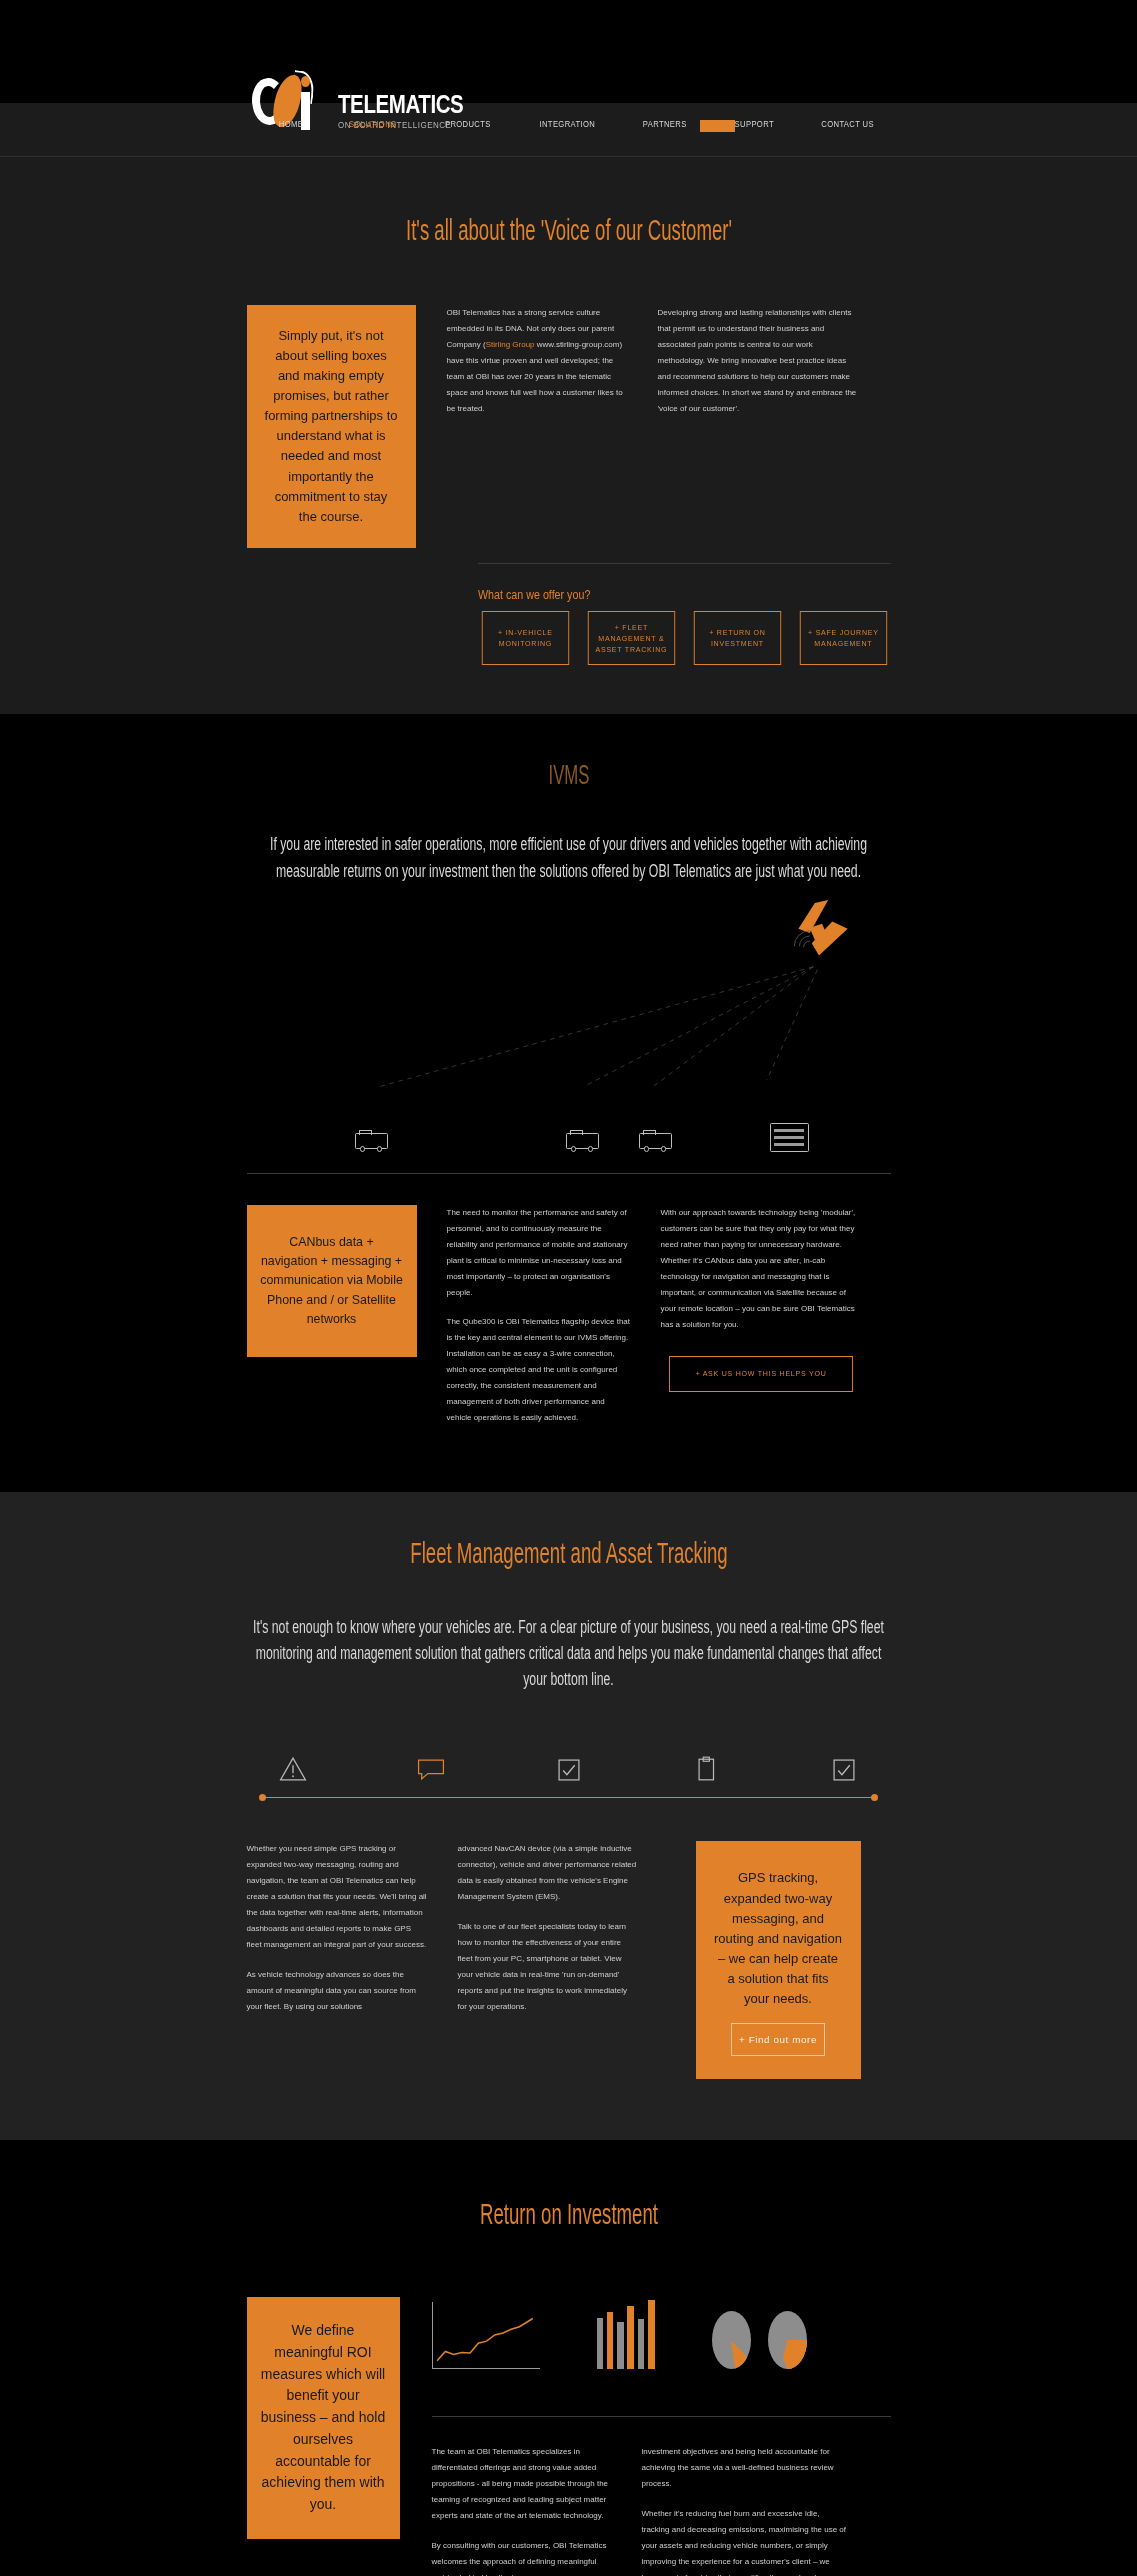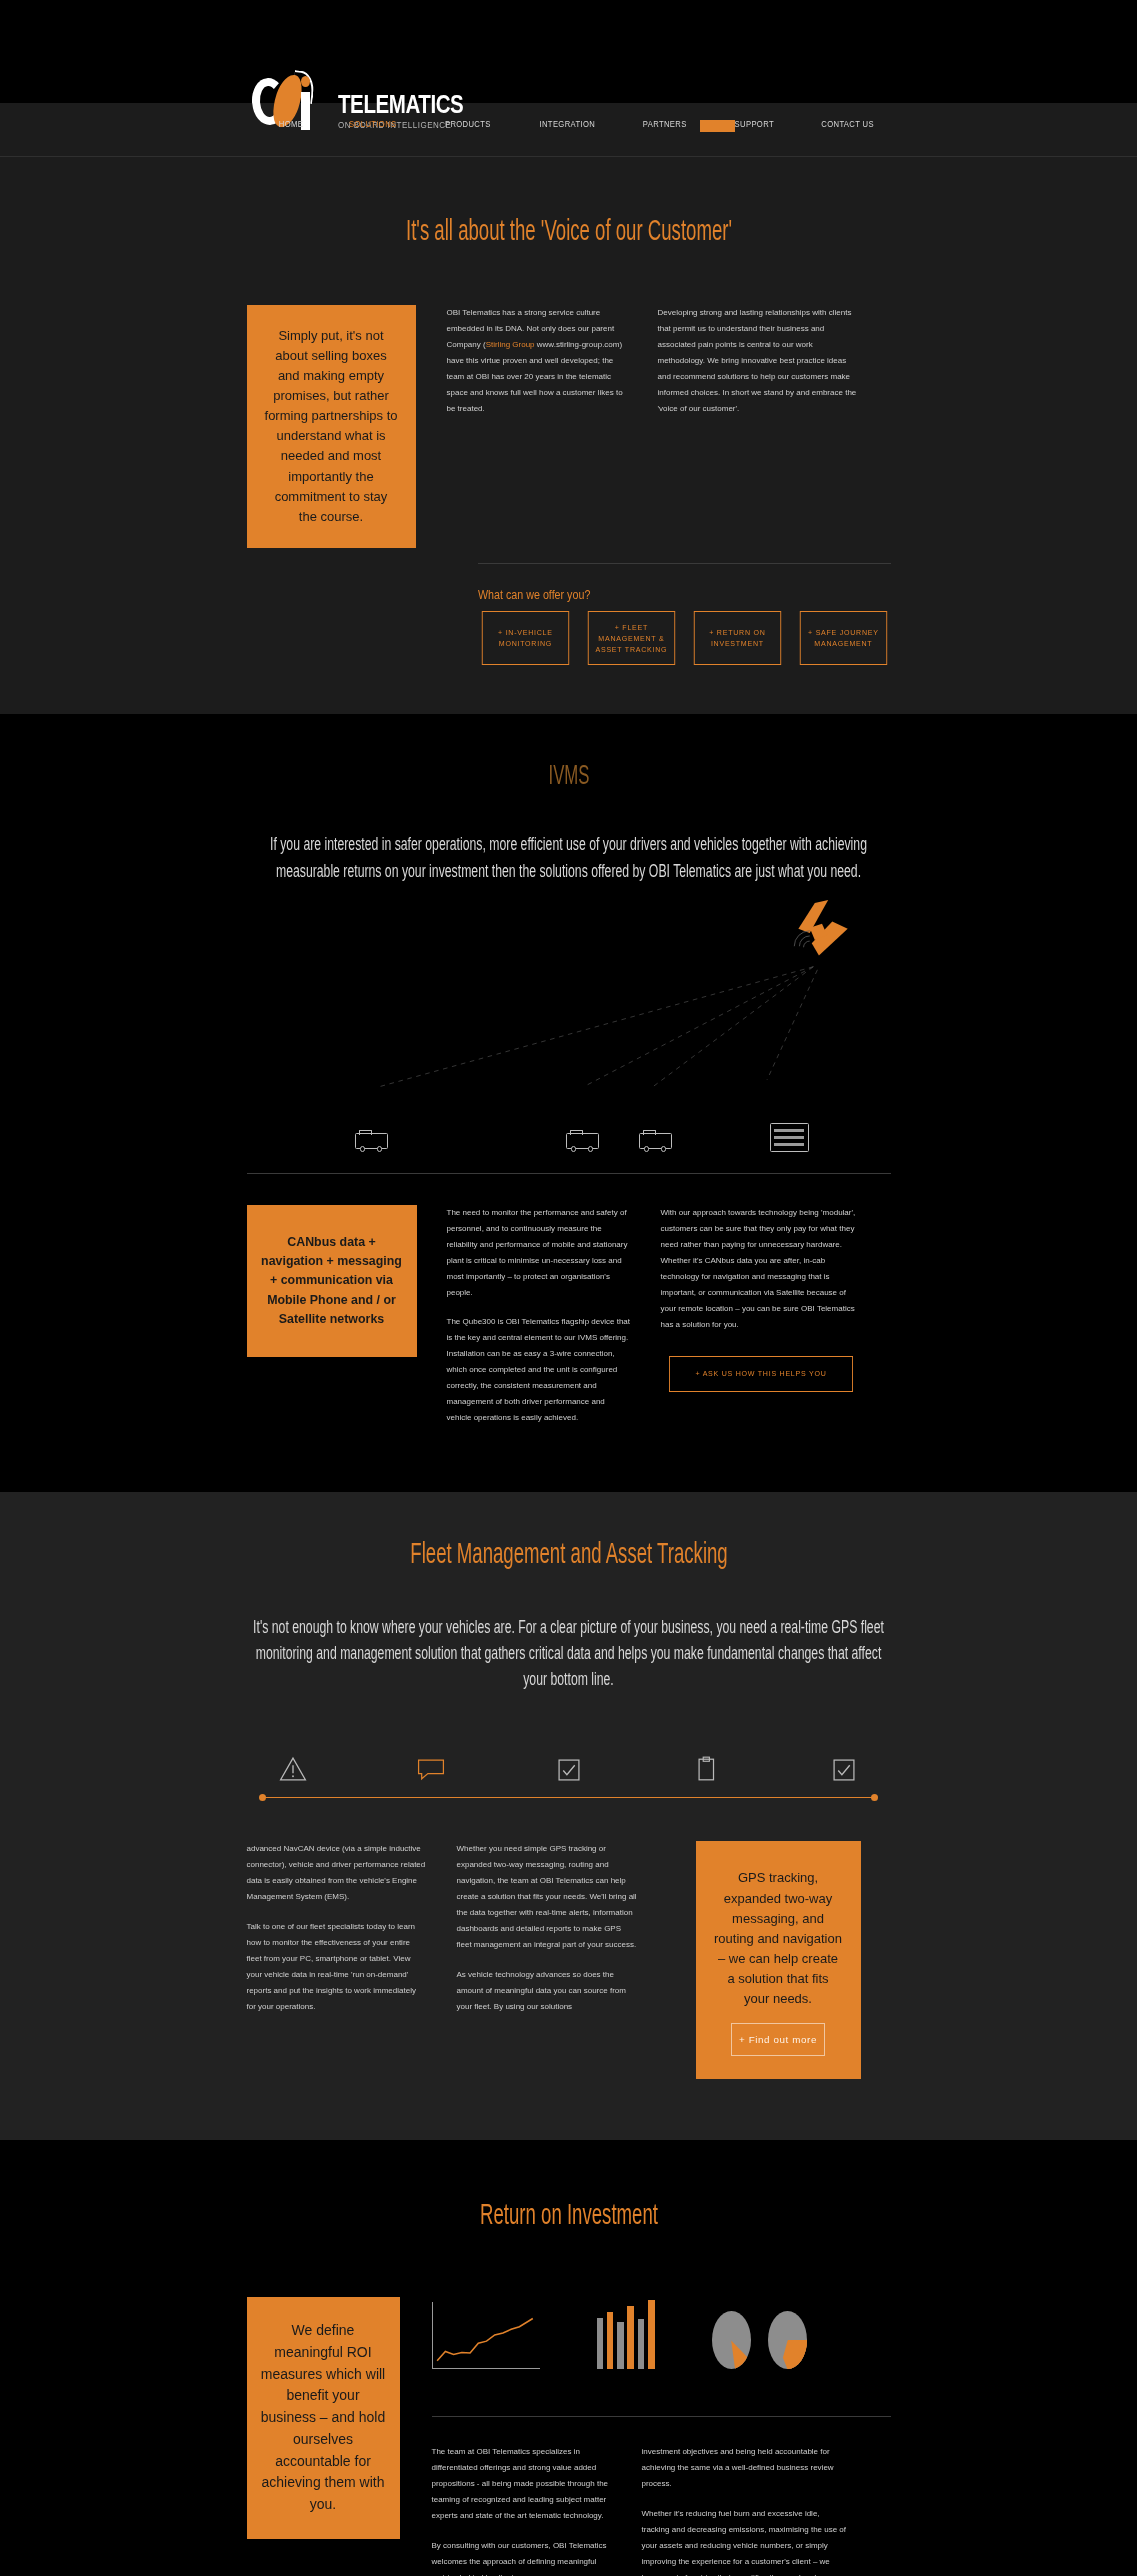--- a/index.html
+++ b/index.html
@@ -303,21 +303,21 @@
               <i></i>
               <i></i>
               <i></i>
             </div>
         </div>
       </div>
 
       <div class="rule"></div>
 
       <div class="cols" style="margin-top:31px;">
-        <div style="width:200px;padding-right:30px;font-weight:bold;">
+        <div style="width:200px;padding-right:30px;">
           <div class="orange-box" style="font-size:12.4px;padding:28px 13.4px;">CANbus data + navigation + messaging + communication via Mobile Phone and / or Satellite networks</div>
         </div>
         <div class="col" style="width:214px;padding-right:29px;">
           <p>The need to monitor the performance and safety of personnel, and to continuously measure the reliability and performance of mobile and stationary plant is critical to minimise un-necessary loss and most importantly – to protect an organisation's people.</p>
           <p>The Qube300 is OBI Telematics flagship device that is the key and central element to our IVMS offering. Installation can be as easy a 3-wire connection, which once completed and the unit is configured correctly, the consistent measurement and management of both driver performance and vehicle operations is easily achieved.</p>
         </div>
         <div class="col" style="width:200px;">
           <p>With our approach towards technology being 'modular', customers can be sure that they only pay for what they need rather than paying for unnecessary hardware. Whether it's CANbus data you are after, in-cab technology for navigation and messaging that is important, or communication via Satellite because of your remote location – you can be sure OBI Telematics has a solution for you.</p>
           <div class="btn-outline" style="margin-top:23px;padding:11.3px 5.2px;">+  ASK US HOW THIS HELPS YOU</div>
         </div>
@@ -361,27 +361,27 @@
               <rect x="4" y="4" width="38" height="38" fill="none" stroke="#b9b9b9" stroke-width="2.4"></rect>
               <path d="M12 24 l7 8 l15 -18" fill="none" stroke="#b9b9b9" stroke-width="2.6"></path>
             </svg>
         </div>
         <div class="icon-line"></div>
         <div class="icon-dot" style="left:12.4px;"></div>
         <div class="icon-dot" style="right:12.4px;"></div>
       </div>
 
       <div class="cols" style="margin-top:57px;">
+        <div class="col" style="width:211px;padding-right:30px;">
+          <p>Whether you need simple GPS tracking or expanded two-way messaging, routing and navigation, the team at OBI Telematics can help create a solution that fits your needs. We'll bring all the data together with real-time alerts, information dashboards and detailed reports to make GPS fleet management an integral part of your success.</p>
+          <p>As vehicle technology advances so does the amount of meaningful data you can source from your fleet. By using our solutions</p>
+        </div>
         <div class="col" style="width:210px;padding-right:30px;">
           <p>advanced NavCAN device (via a simple inductive connector), vehicle and driver performance related data is easily obtained from the vehicle's Engine Management System (EMS).</p>
           <p>Talk to one of our fleet specialists today to learn how to monitor the effectiveness of your entire fleet from your PC, smartphone or tablet. View your vehicle data in real-time 'run on-demand' reports and put the insights to work immediately for your operations.</p>
-        </div>
-        <div class="col" style="width:211px;padding-right:30px;">
-          <p>Whether you need simple GPS tracking or expanded two-way messaging, routing and navigation, the team at OBI Telematics can help create a solution that fits your needs. We'll bring all the data together with real-time alerts, information dashboards and detailed reports to make GPS fleet management an integral part of your success.</p>
-          <p>As vehicle technology advances so does the amount of meaningful data you can source from your fleet. By using our solutions</p>
         </div>
         <div style="width:193px;">
           <div class="orange-box" style="font-size:13px;padding:27px 17.5px 23px;margin-left:28px;">
             <span>GPS tracking, expanded two-way messaging, and routing and navigation – we can help create a solution that fits your needs.</span>
             <div class="btn-ghost">+ Find out more</div>
           </div>
         </div>
       </div>
     </div>
   </section>

